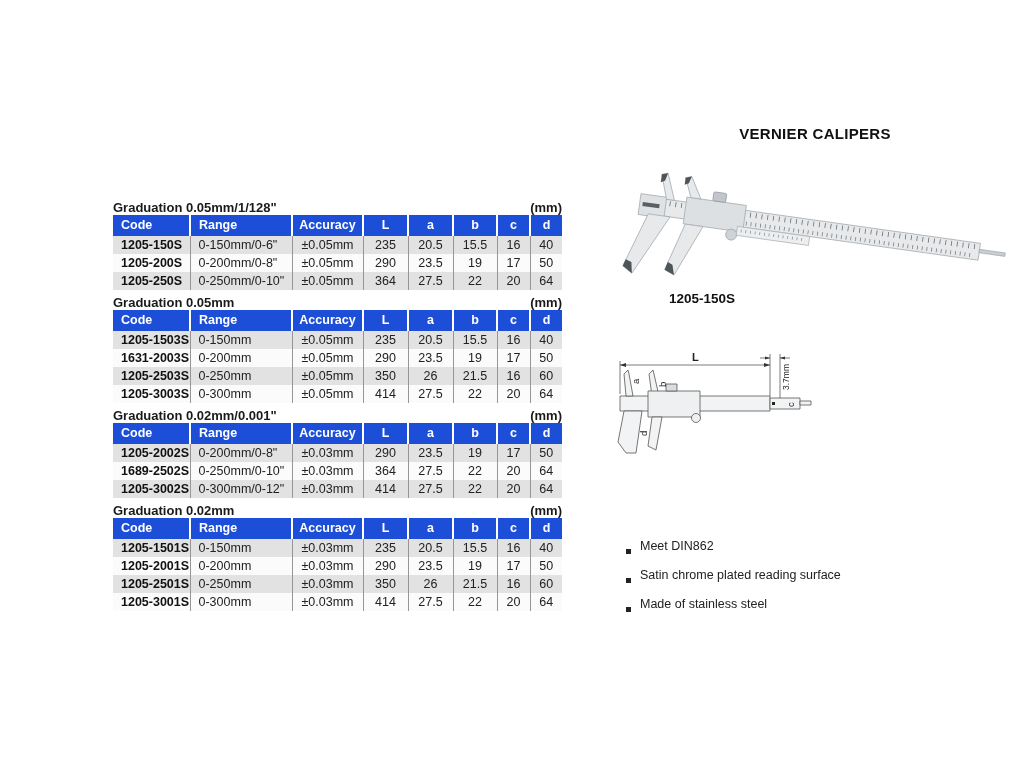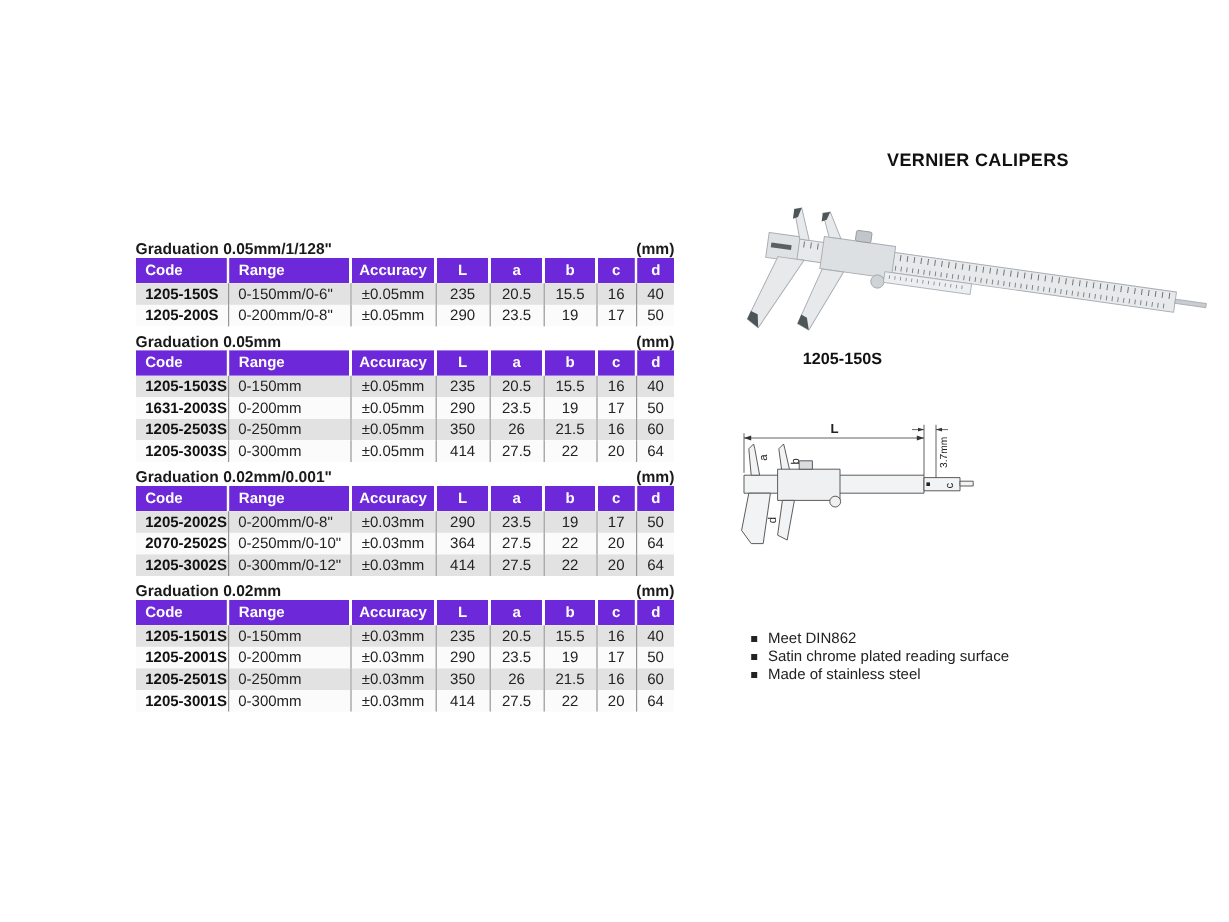--- a/index.html
+++ b/index.html
@@ -23,21 +23,21 @@
   .spec-table { border-collapse: collapse; table-layout: fixed; width: 449px; }
   .spec-table col.c0 { width: 77px; }
   .spec-table col.c1 { width: 102px; }
   .spec-table col.c2 { width: 71px; }
   .spec-table col.c3 { width: 45px; }
   .spec-table col.c4 { width: 45px; }
   .spec-table col.c5 { width: 44px; }
   .spec-table col.c6 { width: 33px; }
   .spec-table col.c7 { width: 32px; }
   .spec-table th {
-    background: #6d28d9; color: #ffffff;
+    background: #1d4ed8; color: #ffffff;
     font-size: 12.5px; font-weight: bold;
     height: 21px; line-height: 21px;
     text-align: center; overflow: hidden; white-space: nowrap;
   }
   .spec-table th.al { text-align: left; padding-left: 8px; }
   .spec-table th + th { border-left: 2px solid #ffffff; }
   .spec-table td {
     font-size: 12.5px; height: 18px; line-height: 18px;
     text-align: center; white-space: nowrap; overflow: hidden;
     color: #222;
@@ -61,21 +61,21 @@
   }
   .diagram-wrap { position: absolute; left: 614px; top: 346px; width: 222px; height: 120px; }
   .diagram-wrap text, .photo-wrap text {
     font-family: "Liberation Sans", sans-serif;
   }
 
   .features {
     position: absolute; left: 626px; top: 525px;
     list-style: none; font-size: 12.5px; color: #222;
   }
-  .features li { display: flex; align-items: flex-start; height: 15px; line-height: 15px; }
+  .features li { display: flex; align-items: flex-end; height: 15px; line-height: 15px; margin-top: 14px; }
   .features .sq {
     width: 5px; height: 5px; background: #222; margin: 5px 9px 0 0; flex: none;
   }
 </style>
 </head>
 <body>
 
 <div class="page">
 
   <div class="tables-col">
@@ -122,20 +122,30 @@
             <tr>
               <td class="al code">1205-200S</td>
               <td class="al">0-200mm/0-8"</td>
               <td class="">±0.05mm</td>
               <td class="">290</td>
               <td class="">23.5</td>
               <td class="">19</td>
               <td class="">17</td>
               <td class="">50</td>
             </tr>
+            <tr>
+              <td class="al code">1205-250S</td>
+              <td class="al">0-250mm/0-10"</td>
+              <td class="">±0.05mm</td>
+              <td class="">364</td>
+              <td class="">27.5</td>
+              <td class="">22</td>
+              <td class="">20</td>
+              <td class="">64</td>
+            </tr>
           </tbody>
       </table>
     </section>
 
     <section class="spec-block">
       <div class="spec-title-row">
         <span>Graduation 0.05mm</span>
         <span>(mm)</span>
       </div>
       <table class="spec-table">
@@ -239,21 +249,21 @@
               <td class="al code">1205-2002S</td>
               <td class="al">0-200mm/0-8"</td>
               <td class="">±0.03mm</td>
               <td class="">290</td>
               <td class="">23.5</td>
               <td class="">19</td>
               <td class="">17</td>
               <td class="">50</td>
             </tr>
             <tr>
-              <td class="al code">2070-2502S</td>
+              <td class="al code">1689-2502S</td>
               <td class="al">0-250mm/0-10"</td>
               <td class="">±0.03mm</td>
               <td class="">364</td>
               <td class="">27.5</td>
               <td class="">22</td>
               <td class="">20</td>
               <td class="">64</td>
             </tr>
             <tr>
               <td class="al code">1205-3002S</td>

